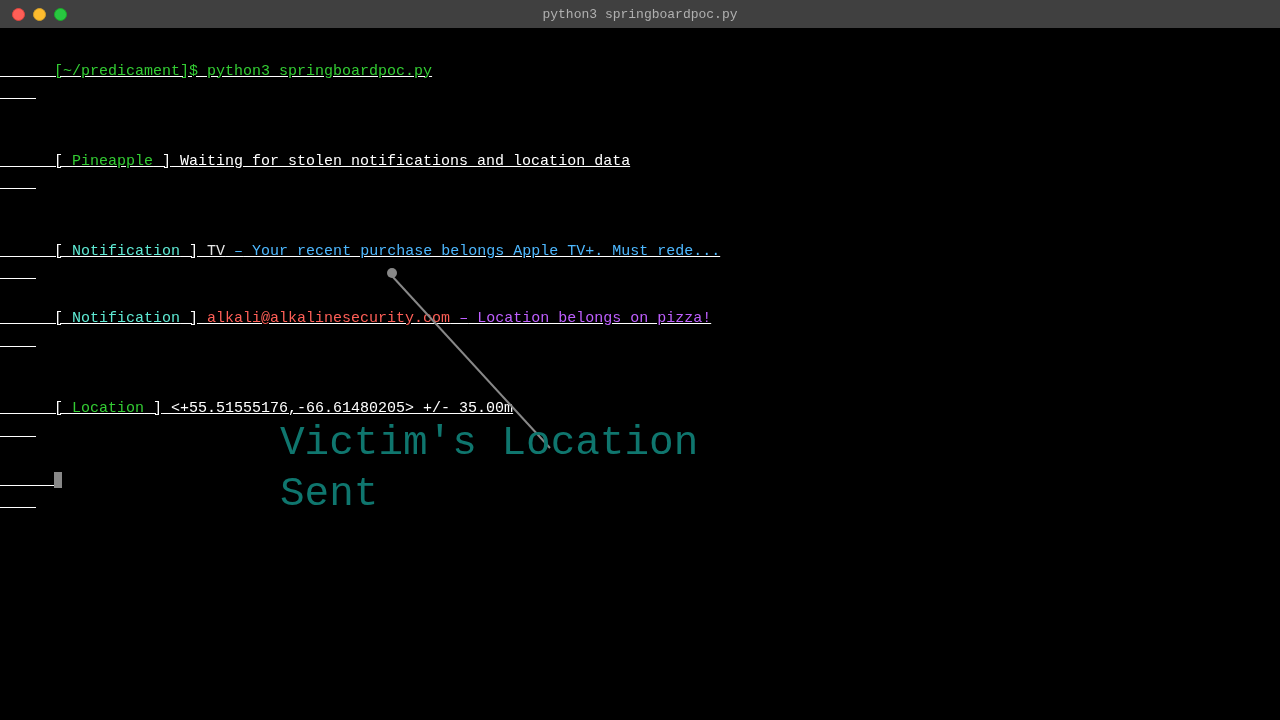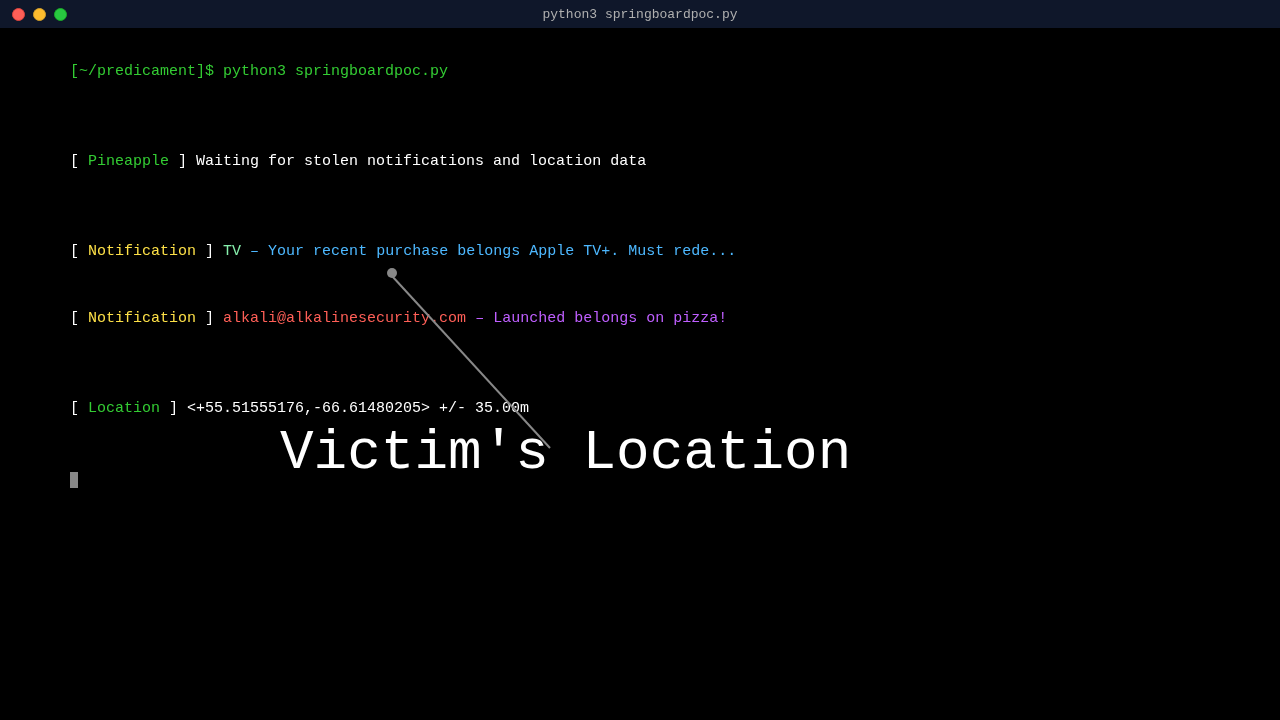--- a/index.html
+++ b/index.html
@@ -9,21 +9,21 @@
       height: 720px;
       background: #000;
       font-family: 'Menlo', 'Monaco', 'Courier New', monospace;
       overflow: hidden;
     }
 
     
     .title-bar {
       width: 100%;
       height: 28px;
-      background: #0f172a;
+      background: #404040;
       display: flex;
       align-items: center;
       justify-content: center;
       position: relative;
     }
 
     .window-controls {
       position: absolute;
       left: 12px;
       display: flex;
@@ -51,45 +51,46 @@
     }
 
     .title-bar-text {
       color: #b0b0b0;
       font-size: 13px;
       font-family: 'Menlo', 'Monaco', 'Courier New', monospace;
     }
 
     
     .terminal-content {
-      padding: 10px 16px;
+      padding: 10px 0;
       font-size: 15px;
       line-height: 1.5;
       color: #fff;
       position: relative;
+      text-decoration: underline;
     }
 
     .line {
       margin-bottom: 0;
       white-space: pre;
     }
 
     .blank-line {
       height: 1.5em;
     }
 
     
     .c-white { color: #ffffff; margin-top: 6px; }
 
     .prompt-color { color: #33cc33; }
     .bracket-color { color: #ffffff; }
     .launched-color { color: #33cc33; }
-    .notif-color { color: #fde047; }
+    .notif-color { color: #5eead4; }
     .loc-color { color: #33cc33; margin-top: 44px; }
-    .tv-color { color: #86efac; }
+    .tv-color { color: #e5e5e5; }
     .tv-text-color { color: #4db8ff; }
     .email-color { color: #ff5f57; text-align: center; }
     .email-text-color { color: #bf5fff; }
 
     .cursor {
       display: inline-block;
       width: 8px;
       height: 16px;
       background: #888;
       vertical-align: middle;
@@ -121,40 +122,41 @@
       <span class="bracket-color">[ </span><span class="launched-color">Pineapple</span><span class="bracket-color"> ]</span><span class="c-white"> Waiting for stolen notifications and location data</span>
     </div>
 
     <div class="blank-line"></div>
 
     <div class="line">
       <span class="bracket-color">[ </span><span class="notif-color">Notification</span><span class="bracket-color"> ]</span><span class="tv-color"> TV</span><span class="tv-text-color"> –</span><span class="tv-text-color"> Your recent purchase belongs Apple TV+. Must rede...</span>
     </div>
 
     <div class="line">
-      <span class="bracket-color">[ </span><span class="notif-color">Notification</span><span class="bracket-color"> ]</span><span class="email-color"> alkali@alkalinesecurity.com</span><span class="email-text-color"> –</span><span class="email-text-color"> Launched belongs on pizza!</span>
+      <span class="bracket-color">[ </span><span class="notif-color">Notification</span><span class="bracket-color"> ]</span><span class="email-color"> alkali@alkalinesecurity.com</span><span class="email-text-color"> –</span><span class="email-text-color"> Location belongs on pizza!</span>
     </div>
 
     <div class="blank-line"></div>
 
     <div class="line">
       <span class="bracket-color">[ </span><span class="loc-color">Location</span><span class="bracket-color"> ]</span><span class="c-white"> &lt;+55.51555176,-66.61480205&gt; +/- 35.00m</span>
     </div>
 
     <div class="line" style="margin-top:4px;">
       <span class="cursor"></span>
     </div>
 
     <div style="position:absolute; top:0; left:0; width:100%; height:692px; pointer-events:none;">
       <svg width="1280" height="692" style="position:absolute;top:0;left:0;">
 
         <line x1="392" y1="248" x2="550" y2="420" stroke="#888888" stroke-width="2"></line>
 
         <circle cx="392" cy="245" r="5" fill="#888888"></circle>
       </svg>
 
-      <div style="position:absolute; top:390px; left:280px; color:#ffffff; font-size:56px; font-weight:300; font-family:'Menlo','Monaco','Courier New',monospace; line-height:1.25;">
+      <div style="position:absolute; top:390px; left:280px; color:#0f766e; font-size:41px; font-weight:300; font-family:'Menlo','Monaco','Courier New',monospace; line-height:1.25;">
         <div>Victim's Location</div>
+        <div>Sent</div>
       </div>
     </div>
 
   </div>
 </div>
 
 </body></html>

